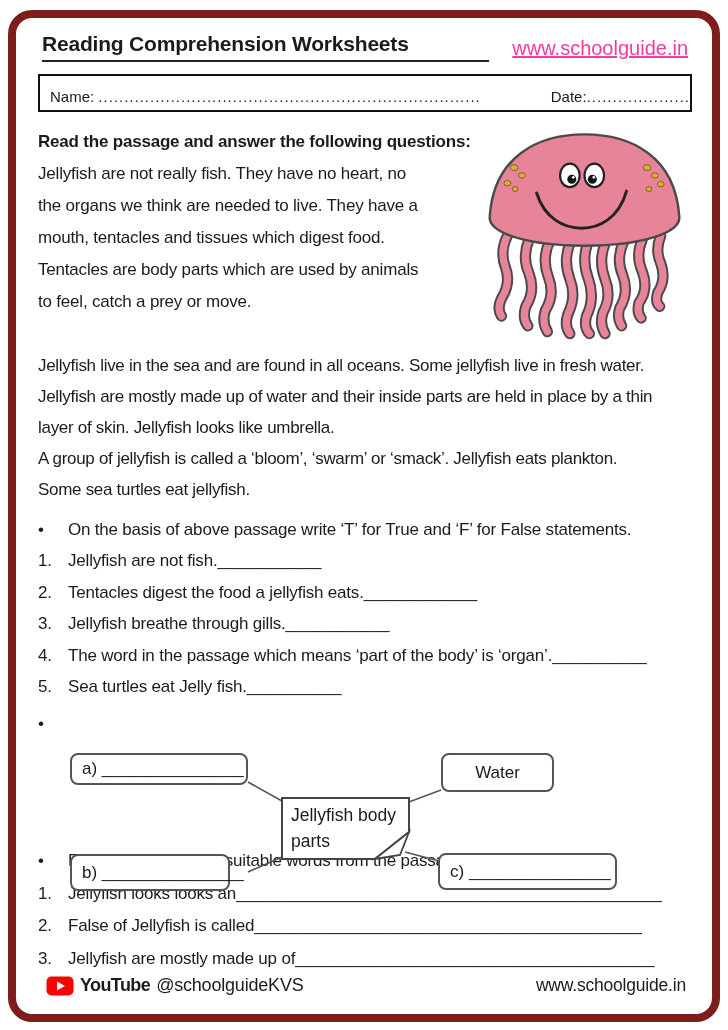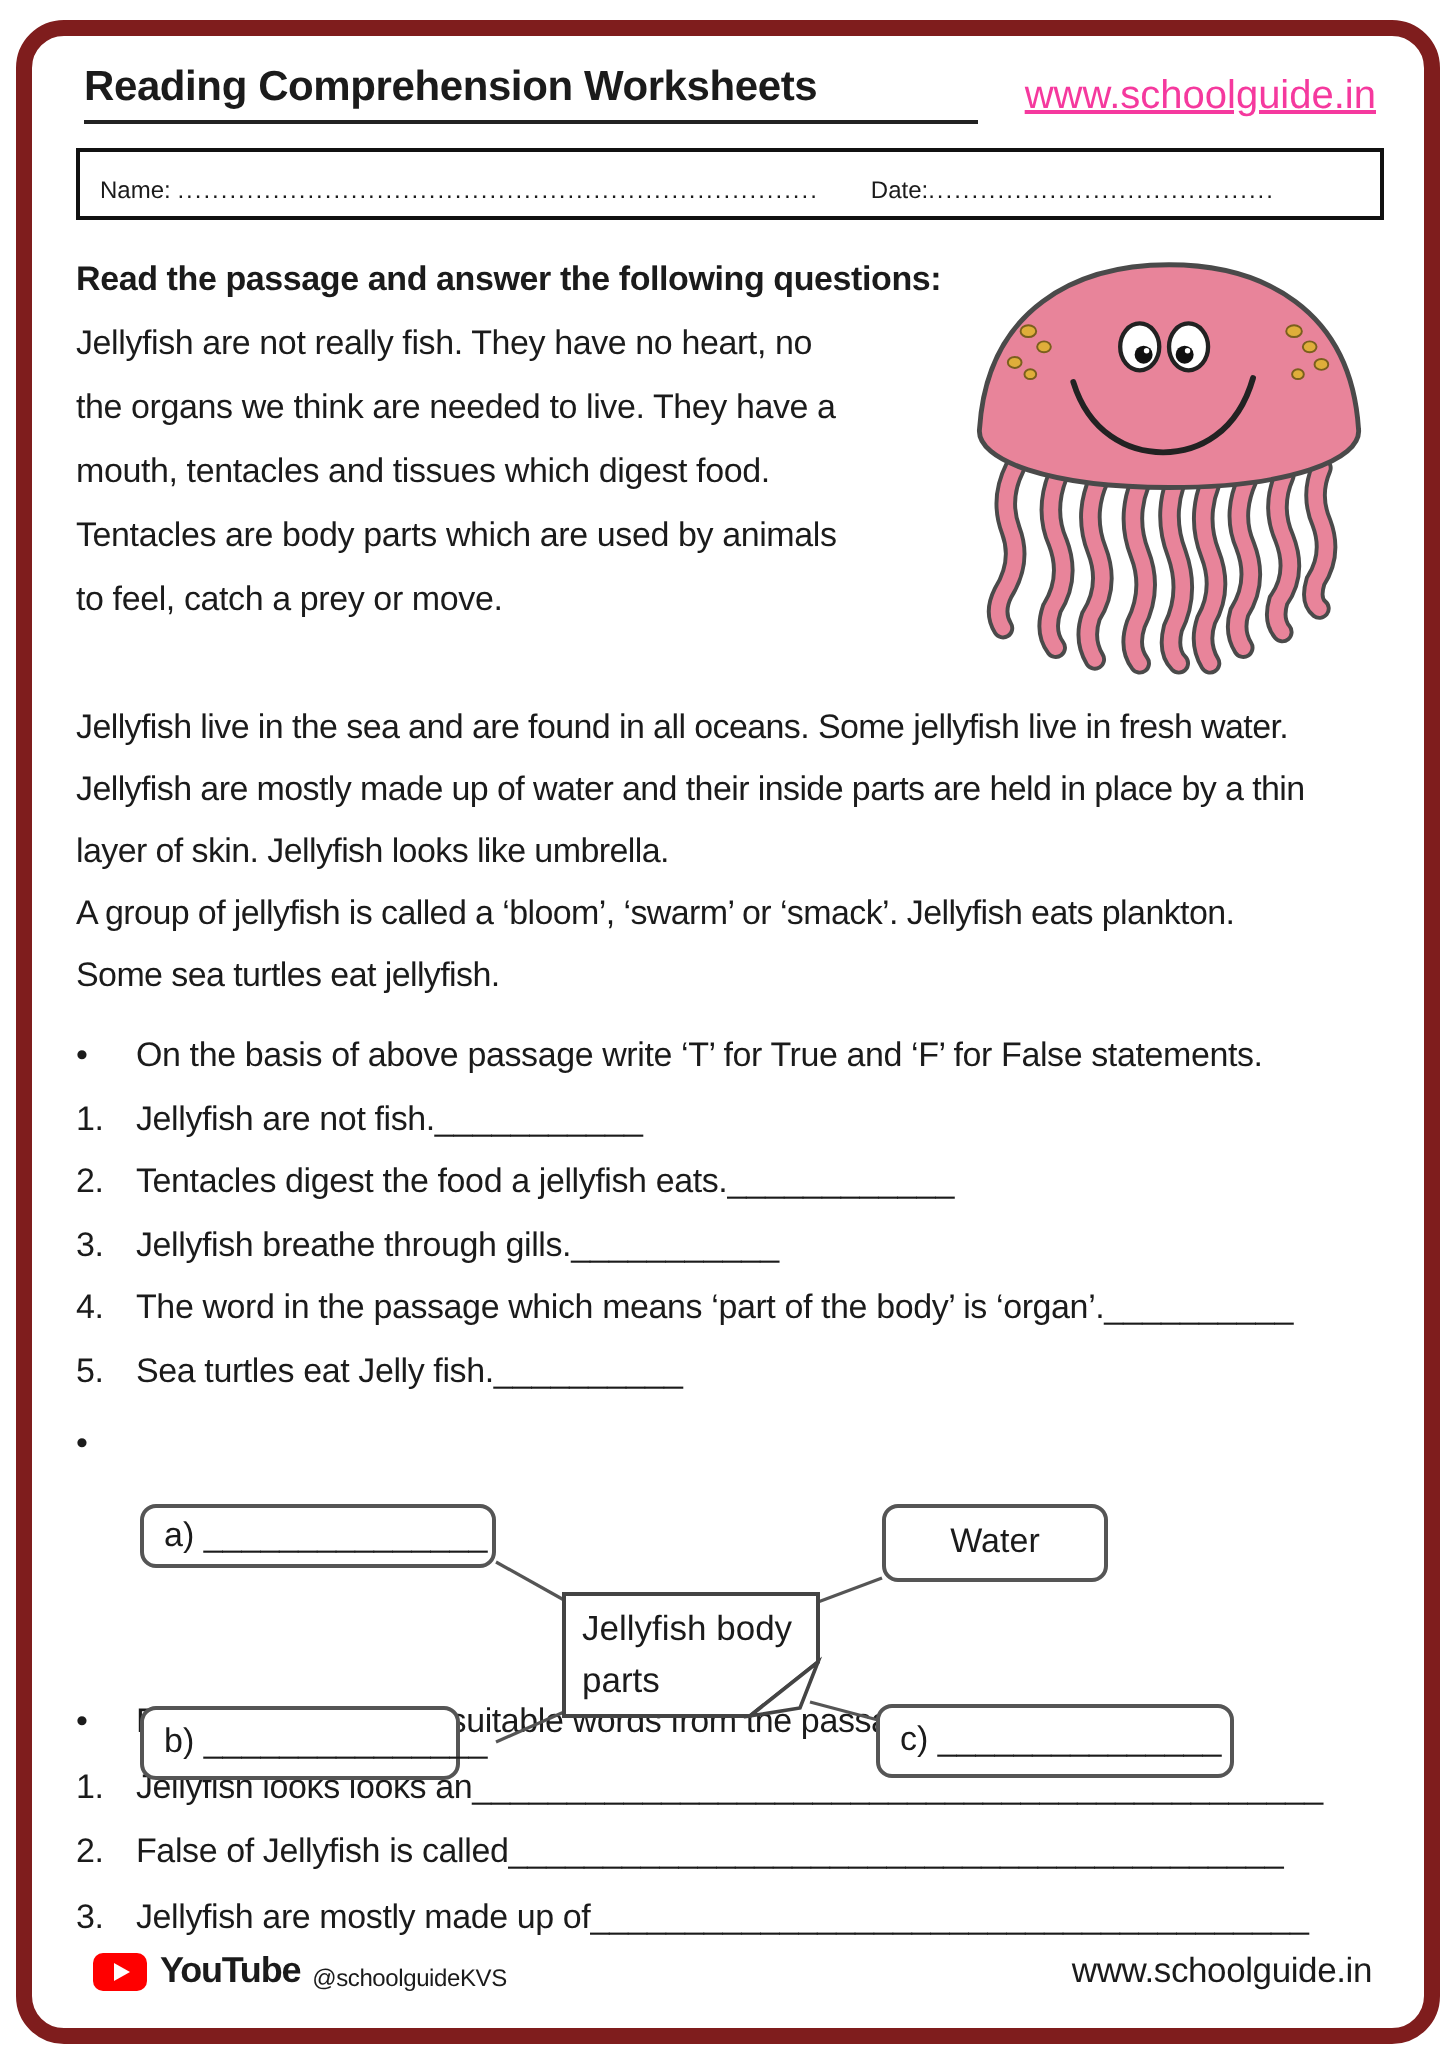--- a/index.html
+++ b/index.html
@@ -7,22 +7,22 @@
         font-family:"Liberation Sans",sans-serif;color:#1b1b1b;}
   .frame{position:absolute;left:8px;top:10px;right:8px;bottom:8px;
          border:8px solid #7f1d1d;border-radius:24px;box-sizing:border-box;
          display:flex;flex-direction:column;padding:12px 20px 14px 22px;overflow:hidden;}
   
   .header{display:flex;justify-content:space-between;align-items:flex-end;padding:2px 4px 0 4px;}
   .title{font-size:21px;font-weight:bold;letter-spacing:-0.2px;border-bottom:2px solid #222;
          padding:0 80px 4px 0;white-space:nowrap;}
   .weburl{font-size:20px;color:#f5399e;text-decoration:underline;white-space:nowrap;padding-bottom:2px;}
   
-  .namebox{margin-top:12px;border:2.5px solid #111;padding:12px 8px 12px 10px;font-size:12px;
-           display:flex;white-space:nowrap;overflow:hidden;}
+  .namebox{margin-top:12px;border:2.5px solid #111;padding:12px 8px 12px 10px;font-size:15px;
+           display:flex;white-space:nowrap;overflow:hidden;gap:44px;}
   .namefield{margin-right:26px;}
   .dots{letter-spacing:1px;}
   
   .passage{margin-top:14px;font-size:17px;line-height:32px;letter-spacing:-0.2px;}
   .p-instruction{font-weight:bold;white-space:nowrap;}
   .pline{white-space:nowrap;}
   .jelly{float:right;width:210px;height:226px;margin:-4px 2px 2px 8px;}
   .block2{clear:both;margin-top:3px;font-size:17px;line-height:31px;letter-spacing:-0.3px;}
   
   .row{display:flex;font-size:17px;line-height:31.5px;letter-spacing:-0.2px;white-space:nowrap;}
@@ -41,21 +41,21 @@
   .box-c{left:400px;top:108px;width:179px;height:37px;}
   .center-text{position:absolute;left:253px;top:57px;width:116px;font-size:17.5px;line-height:26px;}
   
   .fill{margin-top:6px;}
   .fill .row{line-height:32.5px;}
   
   .footer{margin-top:auto;display:flex;justify-content:space-between;align-items:center;
           padding:0 6px 4px 8px;font-size:17px;}
   .ftleft{display:flex;align-items:flex-end;gap:6px;}
   .ytlabel{font-weight:bold;letter-spacing:-0.6px;font-size:18px;}
-  .handle{font-size:12px;letter-spacing:-0.2px;}
+  .handle{font-size:18px;letter-spacing:-0.2px;}
   .fturl{font-size:17.5px;letter-spacing:-0.2px;}
 </style>
 </head>
 <body>
 
 <div class="page">
   <div class="frame">
 
     <div class="header">
       <span class="title">Reading Comprehension Worksheets</span>

